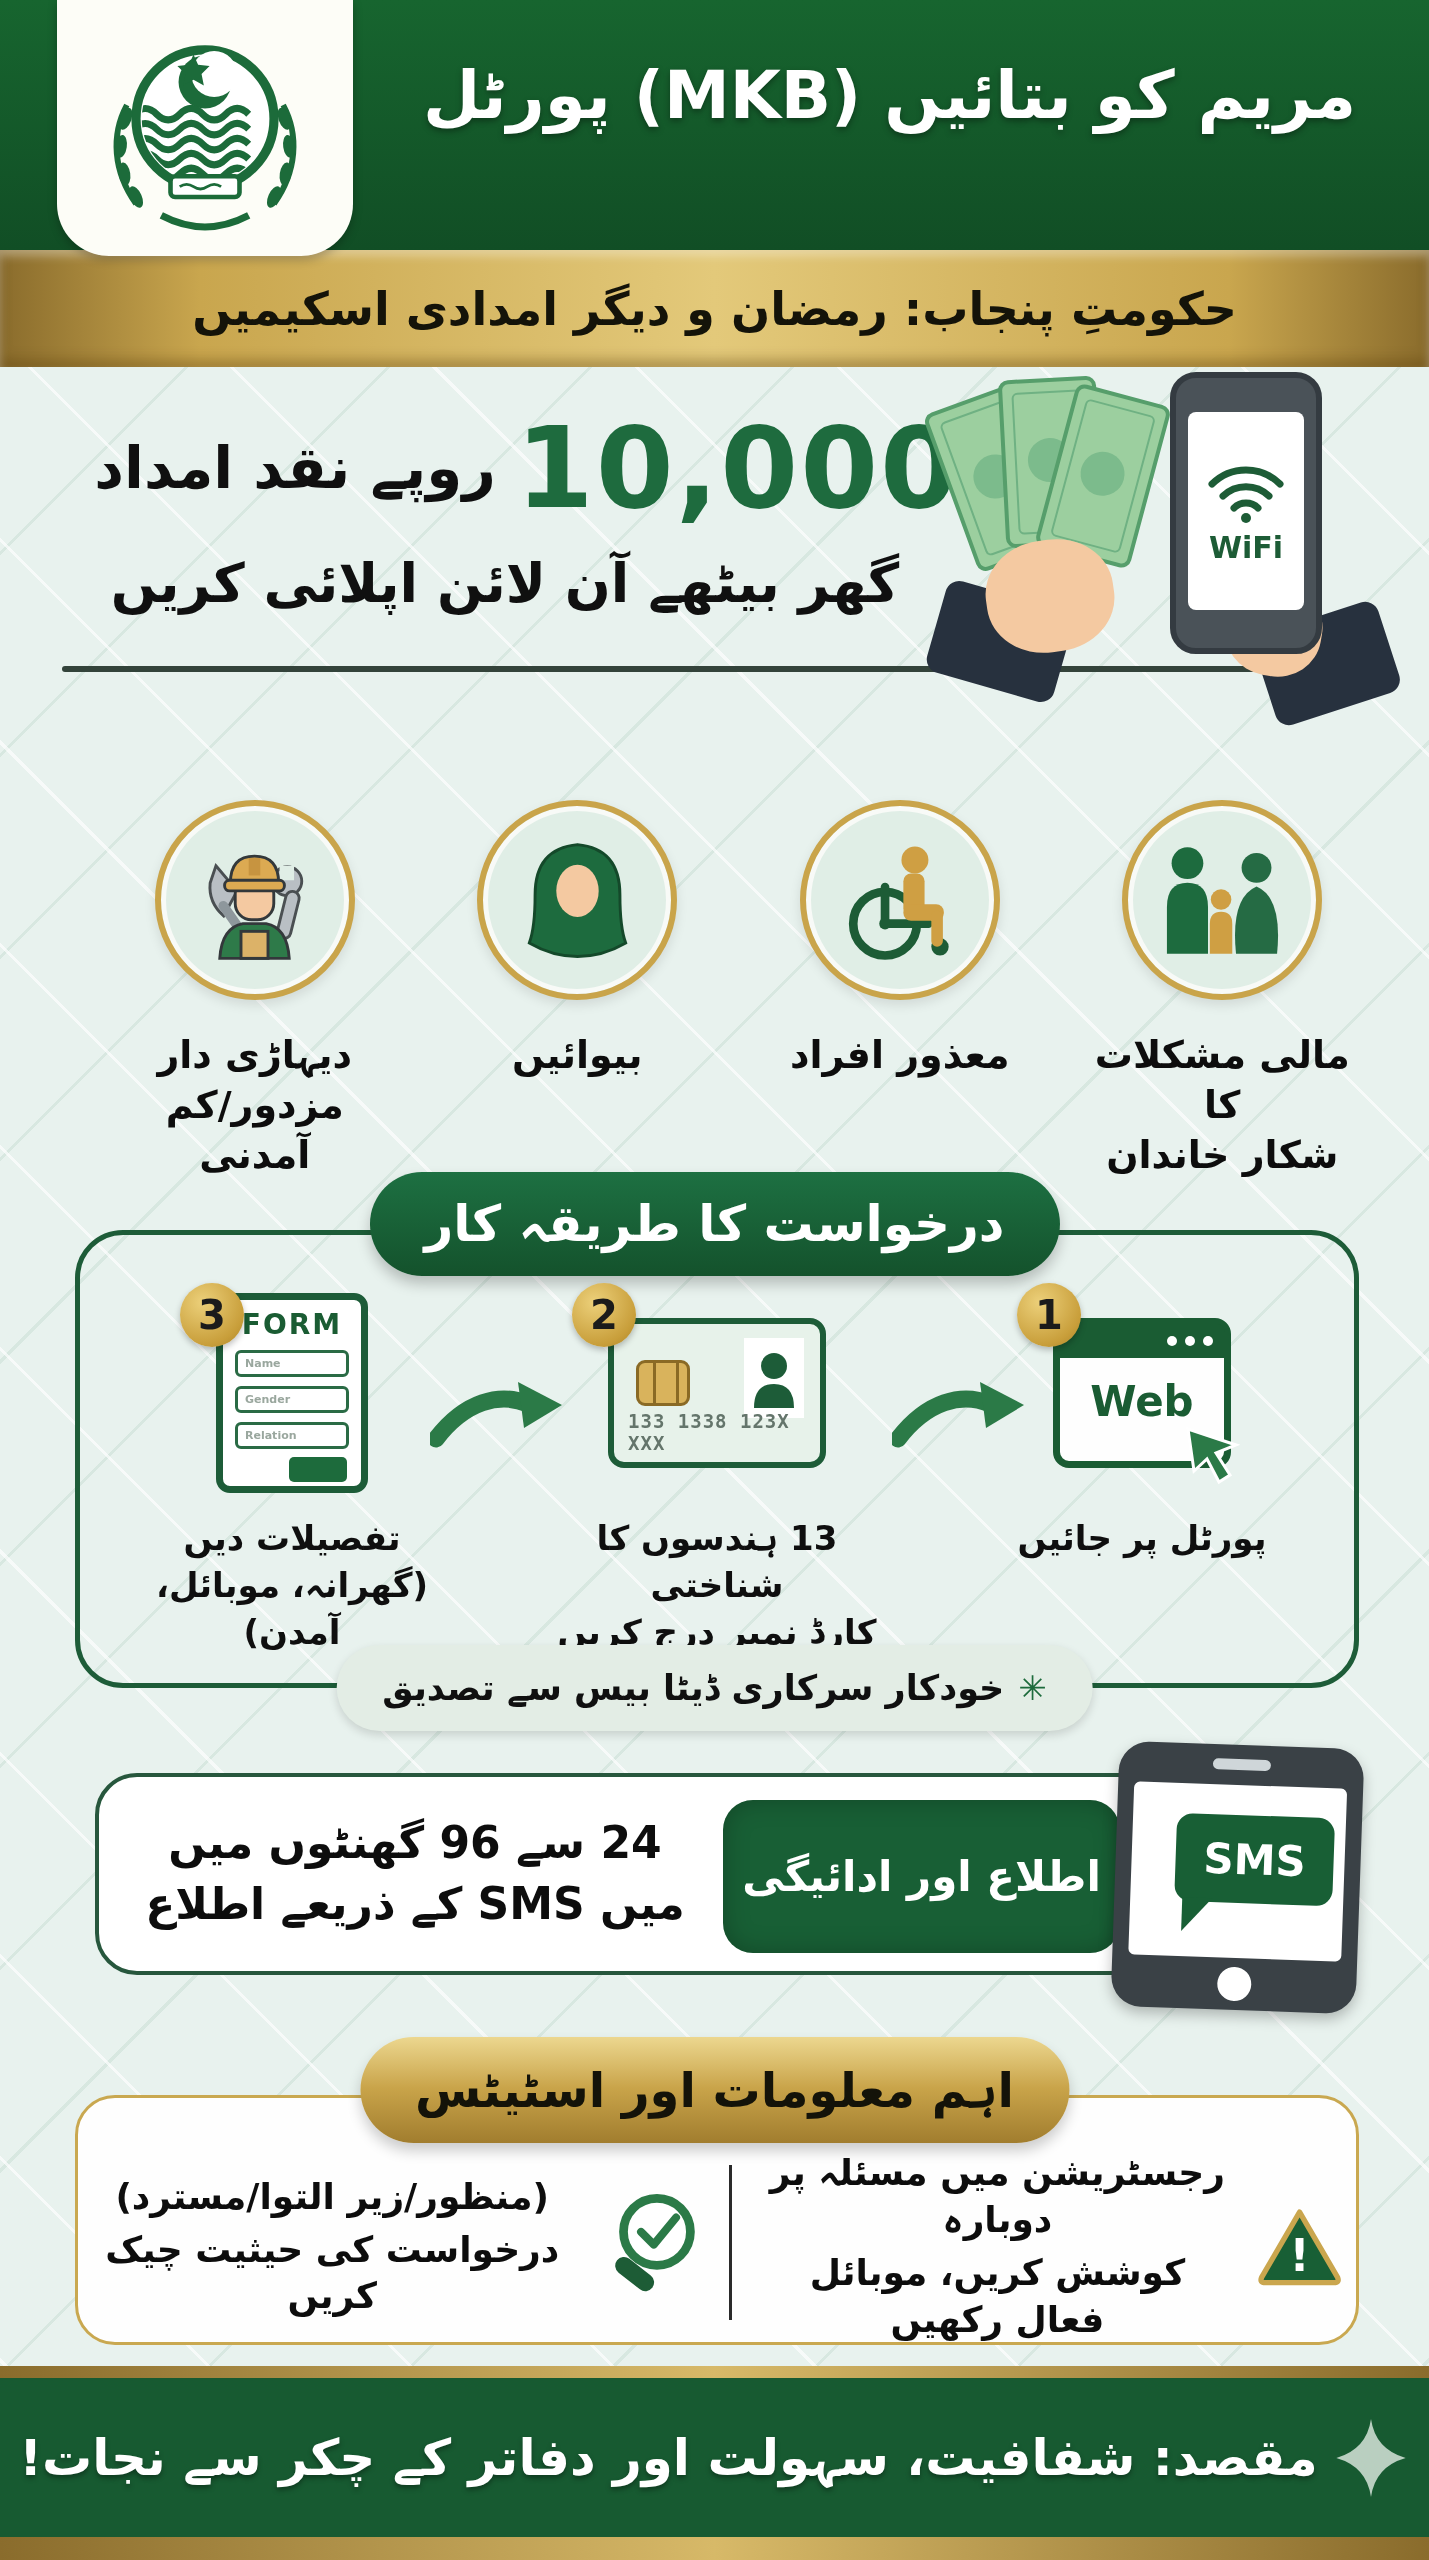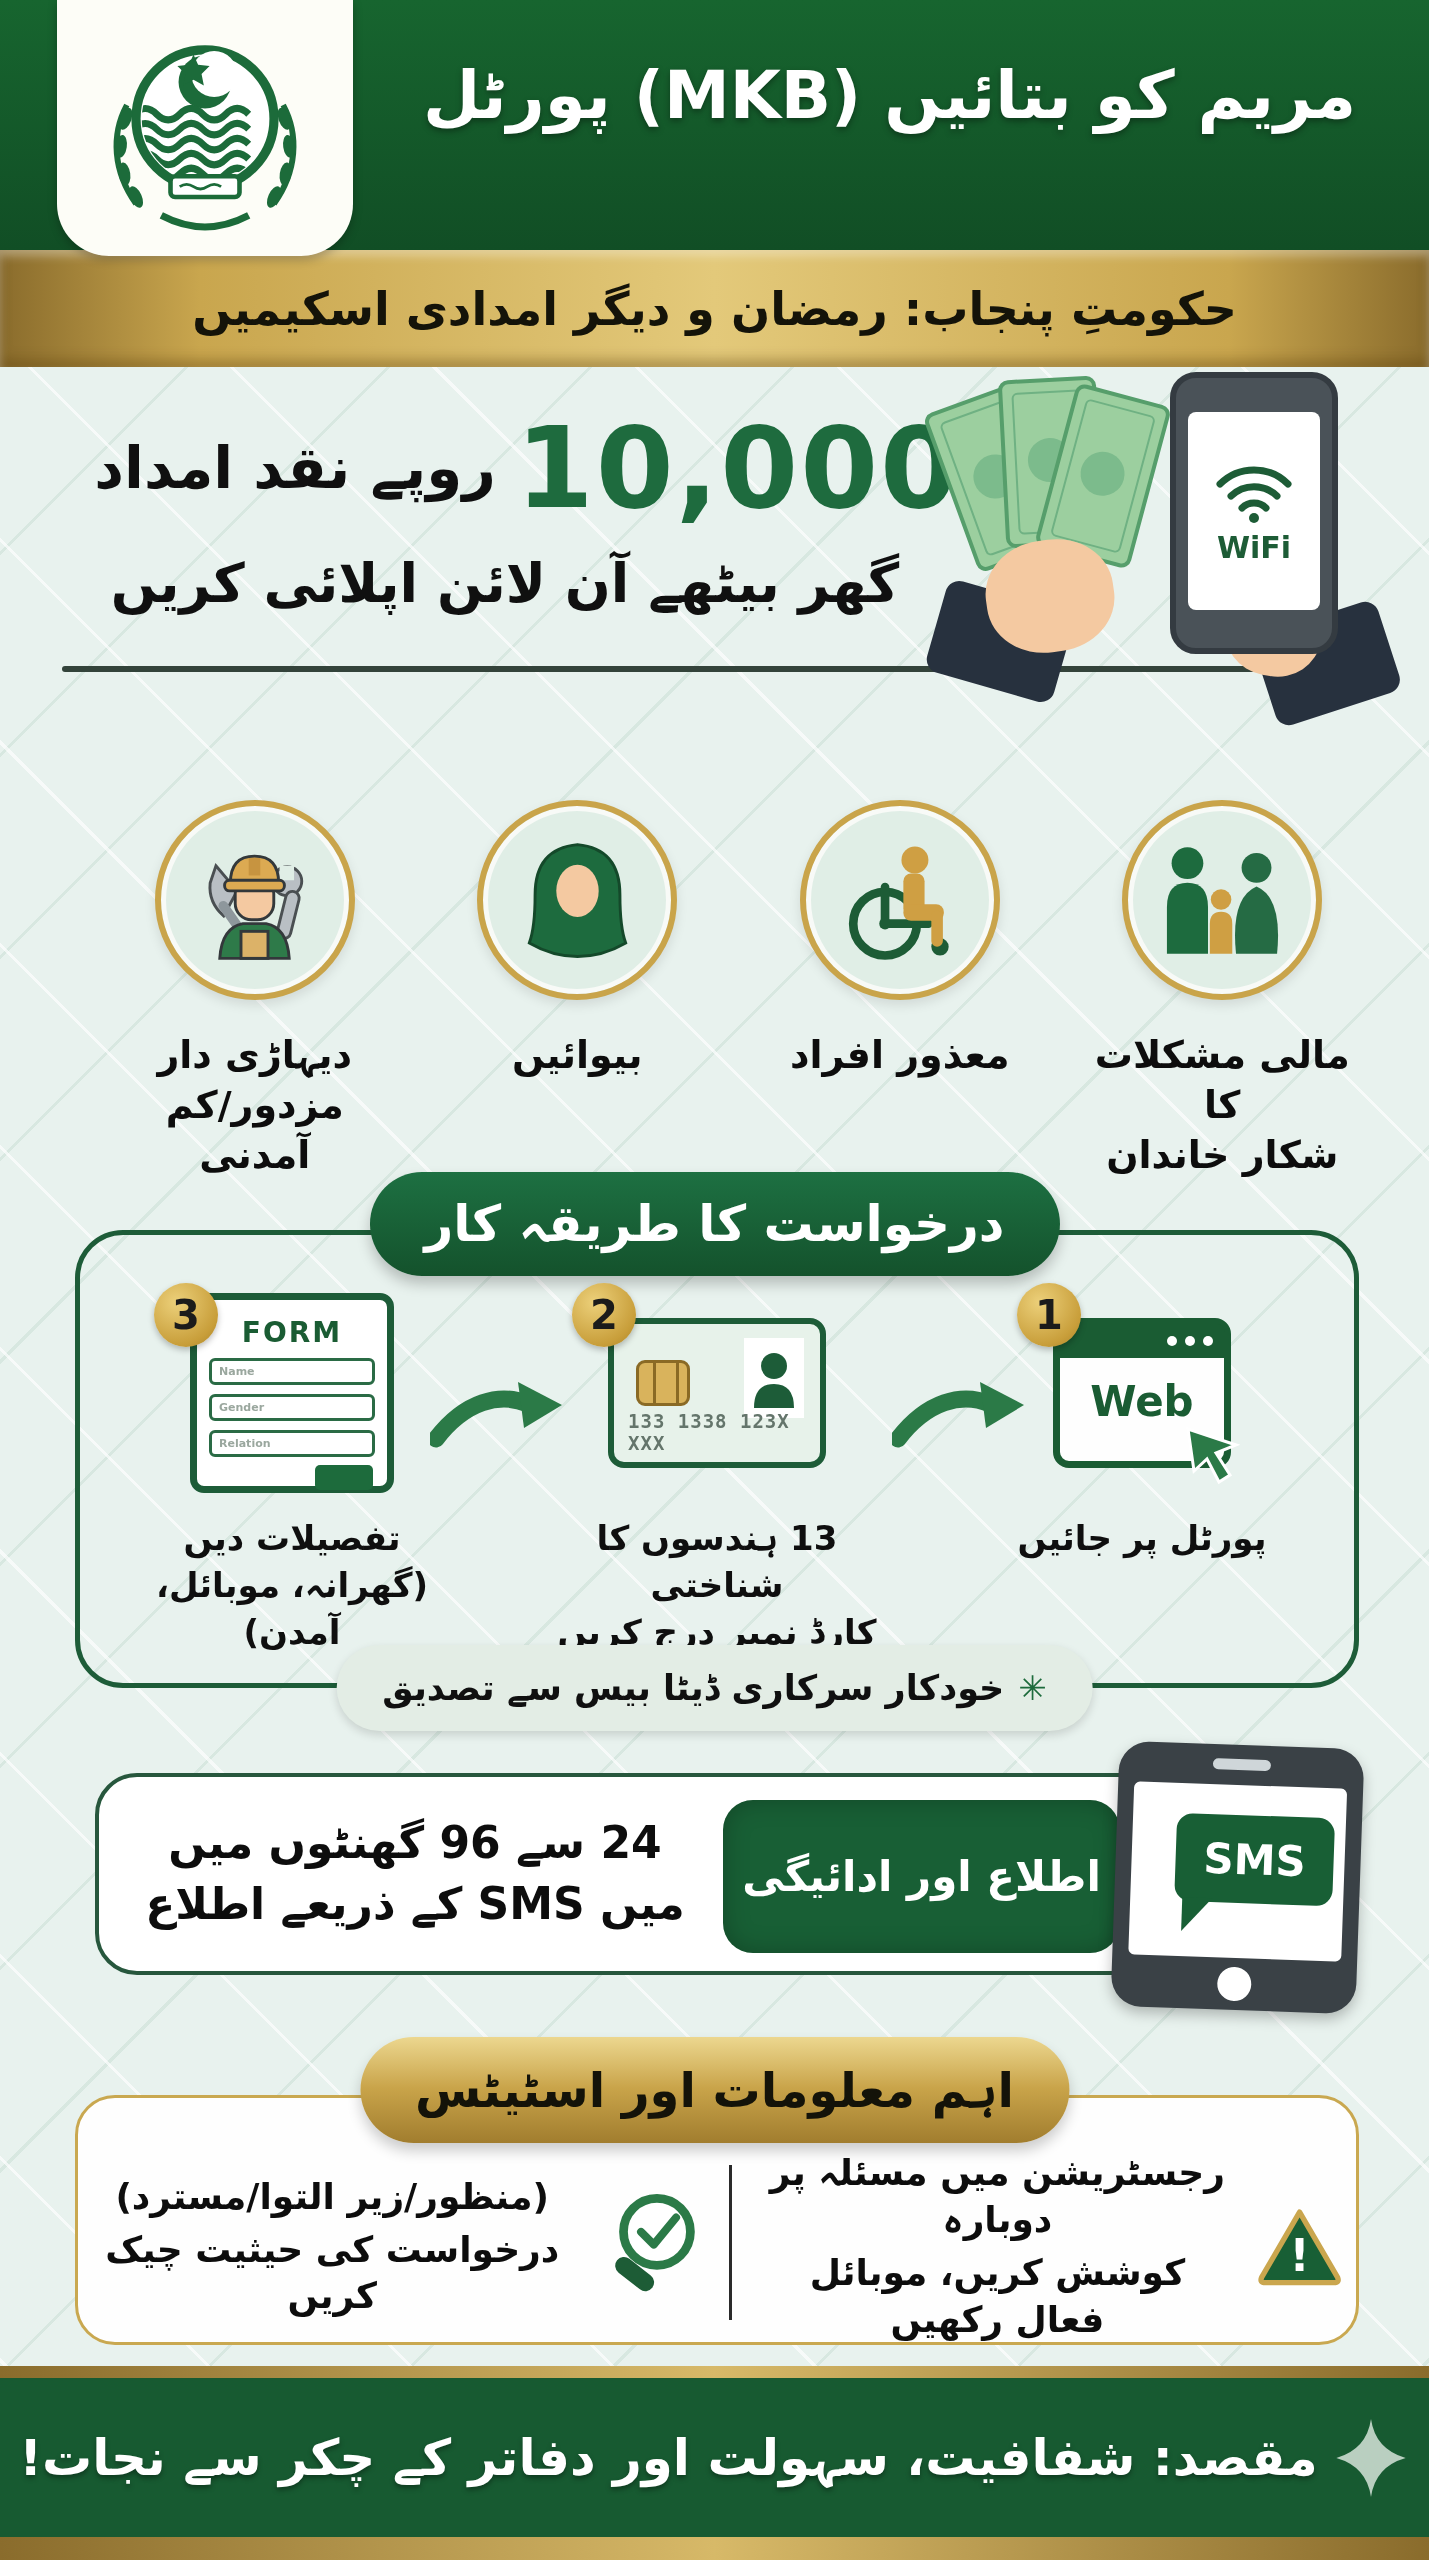--- a/index.html
+++ b/index.html
@@ -32,21 +32,21 @@
   .hero-words{color:#101010;font-size:58px;font-weight:800;white-space:nowrap;}
   .hero-line2{position:absolute;left:50px;top:552px;width:910px;text-align:center;color:#101010;
     font-size:54px;font-weight:800;white-space:nowrap;}
   .hero-divider{position:absolute;left:62px;top:666px;width:1308px;height:6px;background:#33433a;border-radius:4px;}
   .hero-art{position:absolute;left:930px;top:372px;width:480px;height:295px;}
   .sleeve{position:absolute;background:#27313e;border-radius:14px;}
   .hand{position:absolute;background:#f4c9a1;border-radius:46%;}
   .bill{position:absolute;width:98px;height:168px;background:#9ccf9f;border:4px solid #569e6b;border-radius:10px;}
   .bill::after{content:"";position:absolute;inset:9px;border:2px solid #6fb183;border-radius:6px;}
   .bill::before{content:"";position:absolute;left:22px;top:56px;width:44px;height:44px;border-radius:50%;background:#7cbb8c;}
-  .hero-phone{position:absolute;left:240px;top:0;width:168px;height:282px;background:#4a5258;
+  .hero-phone{position:absolute;left:240px;top:0;width:152px;height:282px;background:#4a5258;
     border:6px solid #343b41;border-radius:26px;z-index:4;padding-left:12px;}
   .hero-phone .screen{position:absolute;left:12px;right:12px;top:34px;bottom:38px;background:#ffffff;
     border-radius:8px;display:flex;flex-direction:column;align-items:center;justify-content:center;gap:6px;}
   .wifi-label{color:#1d5c36;font-size:30px;font-weight:800;}
   
   .elig-heading{position:absolute;left:0;right:0;top:712px;text-align:center;color:#14532d;
     font-size:56px;font-weight:800;white-space:nowrap;}
   .elig-row{position:absolute;left:70px;top:800px;width:1290px;display:flex;flex-direction:row-reverse;justify-content:space-between;}
   .elig-item{width:310px;display:flex;flex-direction:column;align-items:center;margin-left:47px;}
   .elig-circle{width:200px;height:200px;border-radius:50%;background:#e0eee6;border:6px solid #c9a44a;
@@ -71,21 +71,21 @@
   .browser-top{position:absolute;left:-1px;right:-1px;top:-1px;height:34px;background:#1a5c33;border-radius:8px 8px 0 0;
     display:flex;align-items:center;justify-content:flex-end;gap:8px;padding-right:12px;}
   .dot{width:10px;height:10px;border-radius:50%;background:#fff;}
   .browser-word{position:absolute;left:0;right:0;top:52px;text-align:center;color:#1a5c33;font-size:42px;font-weight:800;}
   .cursor{position:absolute;right:-26px;bottom:-30px;}
   .idcard-icon{position:relative;width:218px;height:150px;background:#e7f2ea;border:6px solid #1d5c38;border-radius:16px;}
   .chip{position:absolute;left:22px;top:36px;width:54px;height:46px;background:#d9b35c;border:3px solid #8a6a25;border-radius:9px;}
   .chip::after{content:"";position:absolute;left:14px;top:-3px;width:20px;height:43px;border-left:3px solid #8a6a25;border-right:3px solid #8a6a25;}
   .photo{position:absolute;right:16px;top:14px;width:60px;height:80px;background:#fff;display:flex;align-items:center;justify-content:center;}
   .cardnum{position:absolute;left:14px;bottom:8px;color:#64756b;font-size:19px;font-weight:800;letter-spacing:1px;font-family:"DejaVu Sans Mono","Liberation Mono",monospace;}
-  .form-icon{position:relative;width:204px;height:200px;background:#fff;border:7px solid #1d5c38;border-radius:14px;padding-top:16px;}
+  .form-icon{position:relative;width:152px;height:200px;background:#fff;border:7px solid #1d5c38;border-radius:14px;padding-top:8px;}
   .form-title{text-align:center;color:#1a5c33;font-size:28px;font-weight:800;letter-spacing:2px;}
   .ffield{height:27px;margin:9px 12px 0 12px;border:3px solid #2a6b45;border-radius:6px;display:flex;align-items:center;
     padding-left:7px;color:#9aa79e;font-size:11px;font-weight:700;}
   .fbtn{width:58px;height:25px;background:#1d6b3c;border-radius:5px;margin:8px 14px 0 auto;}
   .arrow{position:absolute;top:142px;width:135px;height:72px;}
   .arrow.a1{left:350px;} .arrow.a2{left:812px;}
   .verify-pill{position:absolute;left:50%;transform:translateX(-50%);top:1645px;height:86px;
     padding:0 46px;background:#e3ede5;border-radius:46px;display:inline-flex;align-items:center;justify-content:center;
     gap:14px;color:#101010;font-size:35px;font-weight:800;white-space:nowrap;box-shadow:0 4px 10px rgba(0,0,0,.14);z-index:2;}
   .verify-pill .ast{color:#1d6b3c;font-size:34px;font-weight:800;}

